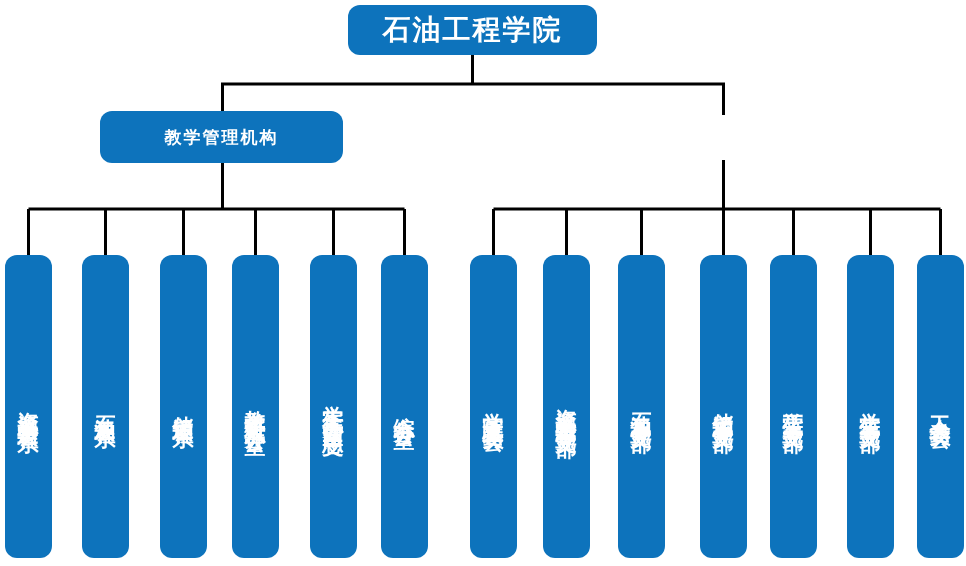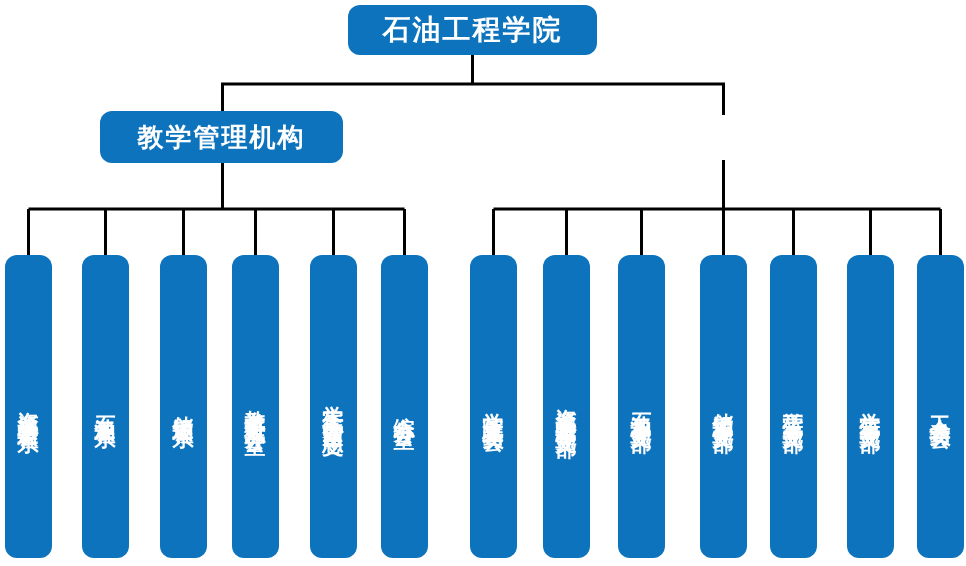--- a/index.html
+++ b/index.html
@@ -28,21 +28,21 @@
     box-sizing:border-box;
     border-radius:12px;
     line-height:1;
   }
   .root-box{
     left:348px;top:5px;width:249px;height:50px;
     font-size:28px;letter-spacing:2px;
   }
   .mid-box{
     top:111px;width:243px;height:52px;
-    font-size:26px;letter-spacing:2px;
+    font-size:17px;letter-spacing:2px;
   }
   .mid-left{left:100px;}
   .mid-right{left:603px;}
   .leaf{
     top:255px;width:47px;height:303px;
     writing-mode:vertical-rl;
     font-size:21px;letter-spacing:3px;
   }
   
   .l0{left:5px;}  .l1{left:82px;}  .l2{left:160px;} .l3{left:232px;}

